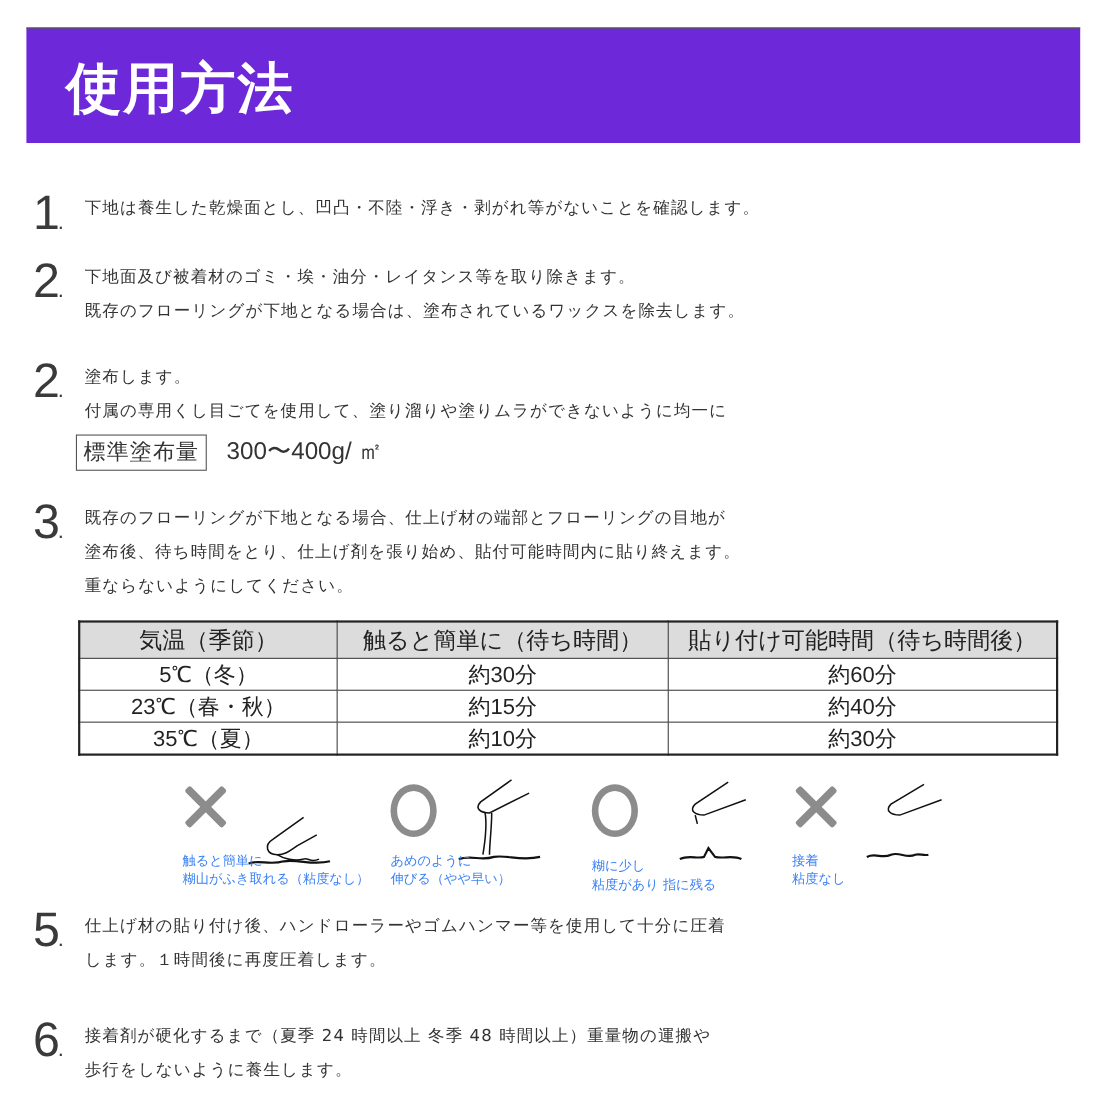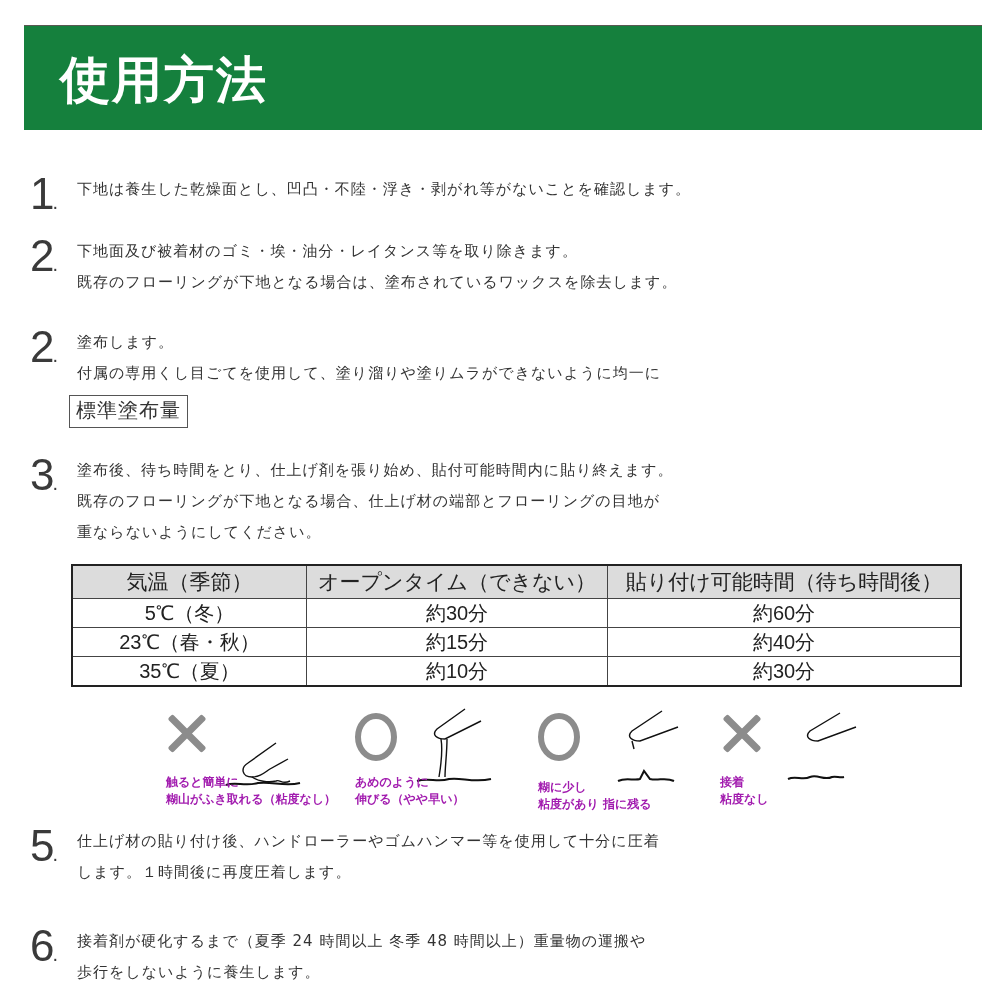--- a/index.html
+++ b/index.html
@@ -1,19 +1,19 @@
 <!DOCTYPE html>
 <html><head>
 <meta charset="utf-8">
 <style>
   html, body { margin:0; padding:0; background:#ffffff; }
   body { width:1000px; height:1000px; position:relative; overflow:hidden;
          font-family:"DejaVu Sans", "Liberation Sans", sans-serif; color:#333333; }
   .header { position:absolute; left:24px; top:25px; width:958px; height:105px;
-            background:#15803d; border-top:1px solid #5a5853; box-sizing:border-box; }
+            background:#6d28d9; border-top:1px solid #5a5853; box-sizing:border-box; }
   .header-title { position:absolute; left:36px; top:24px; font-size:50px; font-weight:bold;
                   color:#ffffff; letter-spacing:2px; line-height:60px; }
   .step { position:absolute; left:30px; }
   .step-num { position:absolute; left:0; top:0; font-family:"Liberation Sans", sans-serif;
               font-size:44px; line-height:44px; color:#3a3a3a; width:46px; letter-spacing:-2px; }
   .step-num .dot { font-size:20px; }
   .step-lines { position:absolute; left:47px; top:2px; }
   .line { font-size:15px; line-height:31px; white-space:nowrap; color:#333333; letter-spacing:1px; }
   .spec { position:absolute; left:69px; top:395px; height:33px; display:flex; }
   .spec-label { border:1.5px solid #555; padding:1px 6px; font-size:20px; line-height:26px; letter-spacing:1px; }
@@ -24,21 +24,21 @@
                color:#222; padding:0; }
   table.cure th { background:#dcdcdc; font-weight:normal; height:32px; font-size:21px; }
   table.cure td { height:28px; }
   .illus { position:absolute; top:705px; }
   .mark-x { position:absolute; width:40px; height:40px; }
   .mark-x::before, .mark-x::after { content:""; position:absolute; left:-4px; top:17px; width:48px; height:7px;
                background:#8c8c8c; border-radius:2px; }
   .mark-x::before { transform:rotate(45deg); }
   .mark-x::after { transform:rotate(-45deg); }
   .mark-o { position:absolute; width:30px; height:36px; border:6px solid #8c8c8c; border-radius:50%; }
-  .cap { position:absolute; font-size:12px; font-weight:bold; line-height:17px; color:#a21caf; white-space:nowrap; }
+  .cap { position:absolute; font-size:12px; font-weight:normal; line-height:17px; color:#3b82f6; white-space:nowrap; }
 </style>
 </head>
 <body>
 
 <div class="header">
   <div class="header-title">使用方法</div>
 </div>
 
 <div class="step" style="top:172px;">
   <div class="step-num"><span>1</span><span class="dot">.</span></div>
@@ -58,36 +58,37 @@
 <div class="step" style="top:325px;">
   <div class="step-num"><span>2</span><span class="dot">.</span></div>
   <div class="step-lines">
     <div class="line">塗布します。</div>
     <div class="line">付属の専用くし目ごてを使用して、塗り溜りや塗りムラができないように均一に</div>
   </div>
 </div>
 
 <div class="spec">
   <span class="spec-label">標準塗布量</span>
+  <span class="spec-val">300〜400g/ ㎡</span>
 </div>
 
 <div class="step" style="top:453px;">
   <div class="step-num"><span>3</span><span class="dot">.</span></div>
   <div class="step-lines">
+    <div class="line">既存のフローリングが下地となる場合、仕上げ材の端部とフローリングの目地が</div>
     <div class="line">塗布後、待ち時間をとり、仕上げ剤を張り始め、貼付可能時間内に貼り終えます。</div>
-    <div class="line">既存のフローリングが下地となる場合、仕上げ材の端部とフローリングの目地が</div>
     <div class="line">重ならないようにしてください。</div>
   </div>
 </div>
 
 <table class="cure">
   <thead>
     <tr>
       <th style="width:233px;">気温（季節）</th>
-      <th style="width:300px;">オープンタイム（できない）</th>
+      <th style="width:300px;">触ると簡単に（待ち時間）</th>
       <th>貼り付け可能時間（待ち時間後）</th>
     </tr>
   </thead>
   <tbody>
     <tr>
       <td>5℃（冬）</td>
       <td>約30分</td>
       <td>約60分</td>
     </tr>
     <tr>

